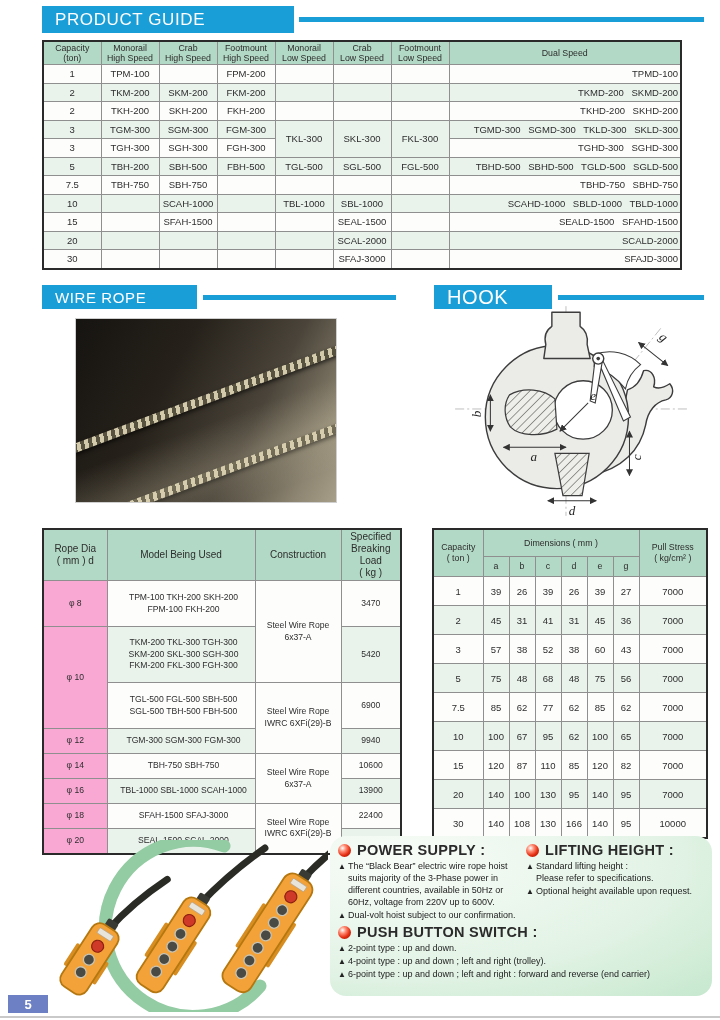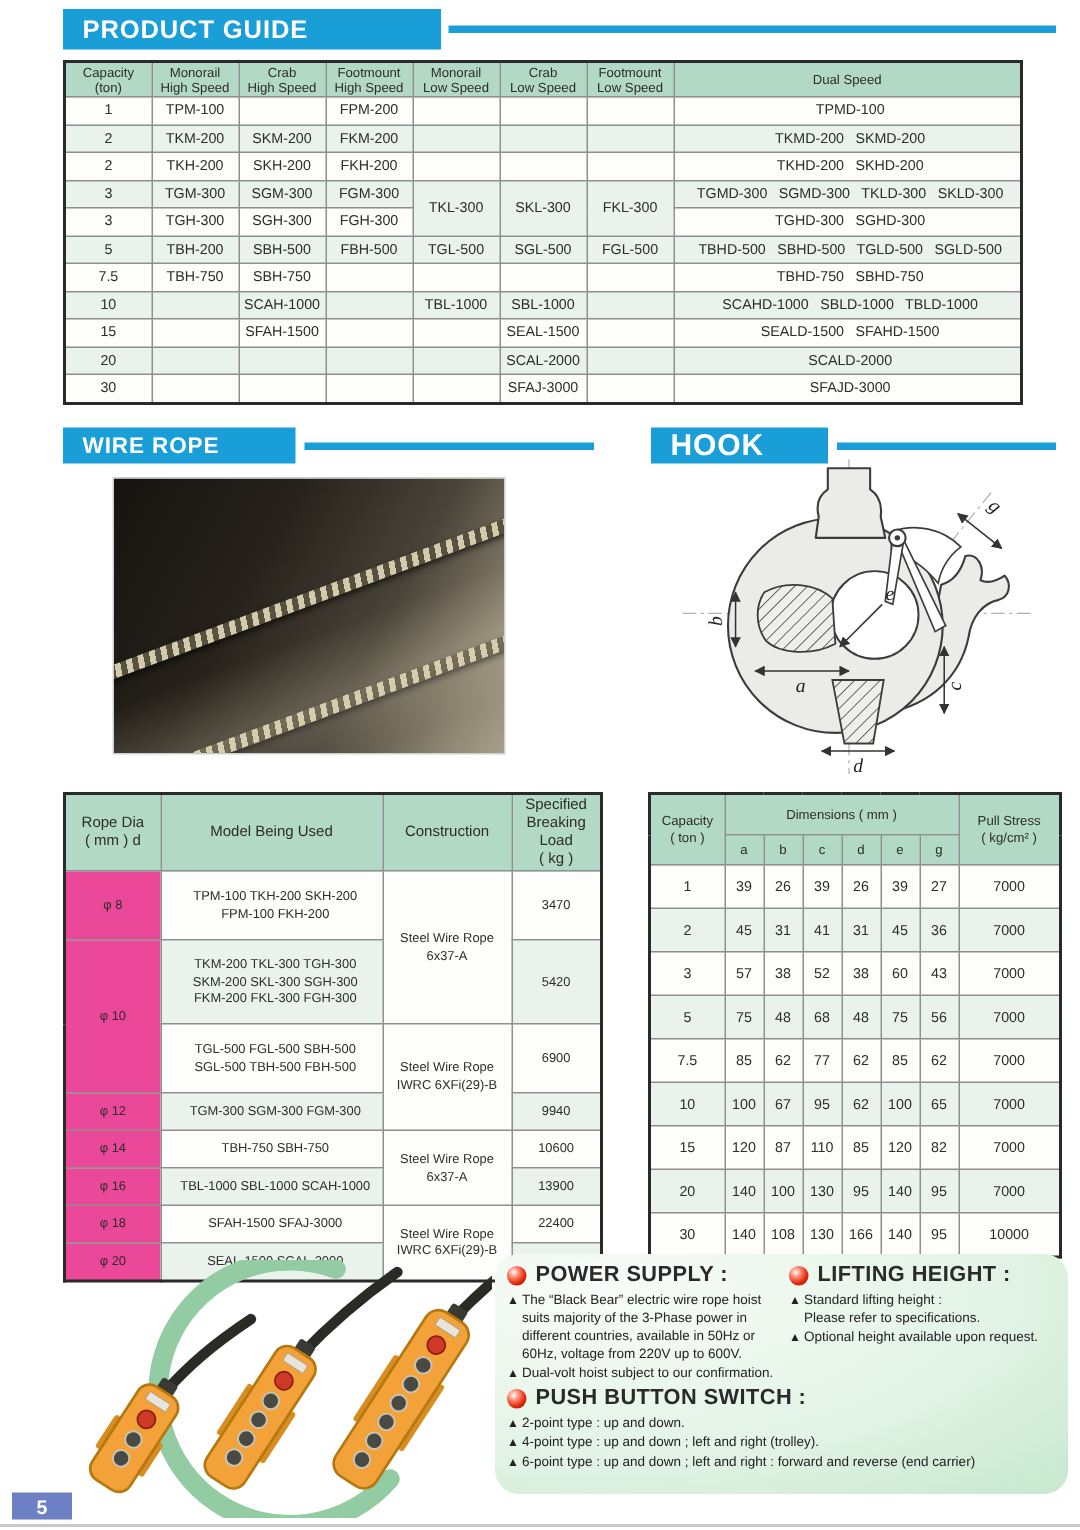--- a/index.html
+++ b/index.html
@@ -1,20 +1,20 @@
 <!DOCTYPE html>
 <html><head>
 <meta charset="utf-8">
 <style>
   html,body{margin:0;padding:0;background:#fff;}
   .page{position:relative;width:720px;height:1020px;background:#fff;overflow:hidden;
         font-family:"Liberation Sans",sans-serif;color:#2d2d2d;}
 
   
-  .banner{position:absolute;background:#1a9ed8;color:#fff;font-weight:bold;
+  .banner{position:absolute;background:#1a9ed8;color:#fff;font-weight:normal;
           display:flex;align-items:center;padding-left:13px;letter-spacing:.6px;box-sizing:border-box;}
   #pg-banner{left:42px;top:6px;width:252px;height:27px;font-size:17px;}
   #wr-banner{left:42px;top:285px;width:155px;height:24px;font-size:15px;}
   #hk-banner{left:434px;top:285px;width:118px;height:24px;font-size:20px;}
   .rule{position:absolute;background:#1a9ed8;height:5px;}
   #pg-rule{left:299px;top:17px;width:405px;}
   #wr-rule{left:203px;top:295px;width:193px;}
   #hk-rule{left:558px;top:295px;width:146px;}
 
   
@@ -23,28 +23,28 @@
   th,td{border:1px solid #8f8f8f;text-align:center;vertical-align:middle;
         white-space:pre-line;padding:1px 2px;color:#2d2d2d;}
   th{background:#b2d9c5;font-weight:normal;}
   tr.alt td{background:#e9f3ec;}
 
   .pt-pos{left:42px;top:40px;}
   .pt col.c0,.pt col.c1,.pt col.c2,.pt col.c3,.pt col.c4,.pt col.c5,.pt col.c6{width:58px;}
   .pt col.c7{width:232px;}
   .pt th{height:18px;font-size:8.8px;line-height:1.15;}
   .pt td{height:15.5px;font-size:9.5px;}
-  .pt td.dual{text-align:center;padding-left:6px;word-spacing:5px;}
+  .pt td.dual{text-align:right;padding-left:6px;word-spacing:5px;}
 
   .wt-pos{left:42px;top:528px;}
   .wt col.c0{width:64px;} .wt col.c1{width:148px;} .wt col.c2{width:86px;} .wt col.c3{width:60px;}
   .wt th{font-size:10px;height:38px;line-height:1.2;}
   .wt td{font-size:8.6px;line-height:1.35;}
   .wt td.left{text-align:center;padding-left:7px;}
-  .wt td.dia{background:#ec4899;}
+  .wt td.dia{background:#f9a8d4;}
   .wt td.cons{background:#fdfdfc;}
   .wt tbody tr:nth-child(1){height:46px;}
   .wt tbody tr:nth-child(2){height:56px;}
   .wt tbody tr:nth-child(3){height:46px;}
   .wt tbody tr:nth-child(n+4){height:25px;}
 
   .ht-pos{left:432px;top:528px;}
   .ht col.c0{width:50px;}
   .ht col.c1,.ht col.c2,.ht col.c3,.ht col.c4,.ht col.c5,.ht col.c6{width:26px;}
   .ht col.c7{width:68px;}

